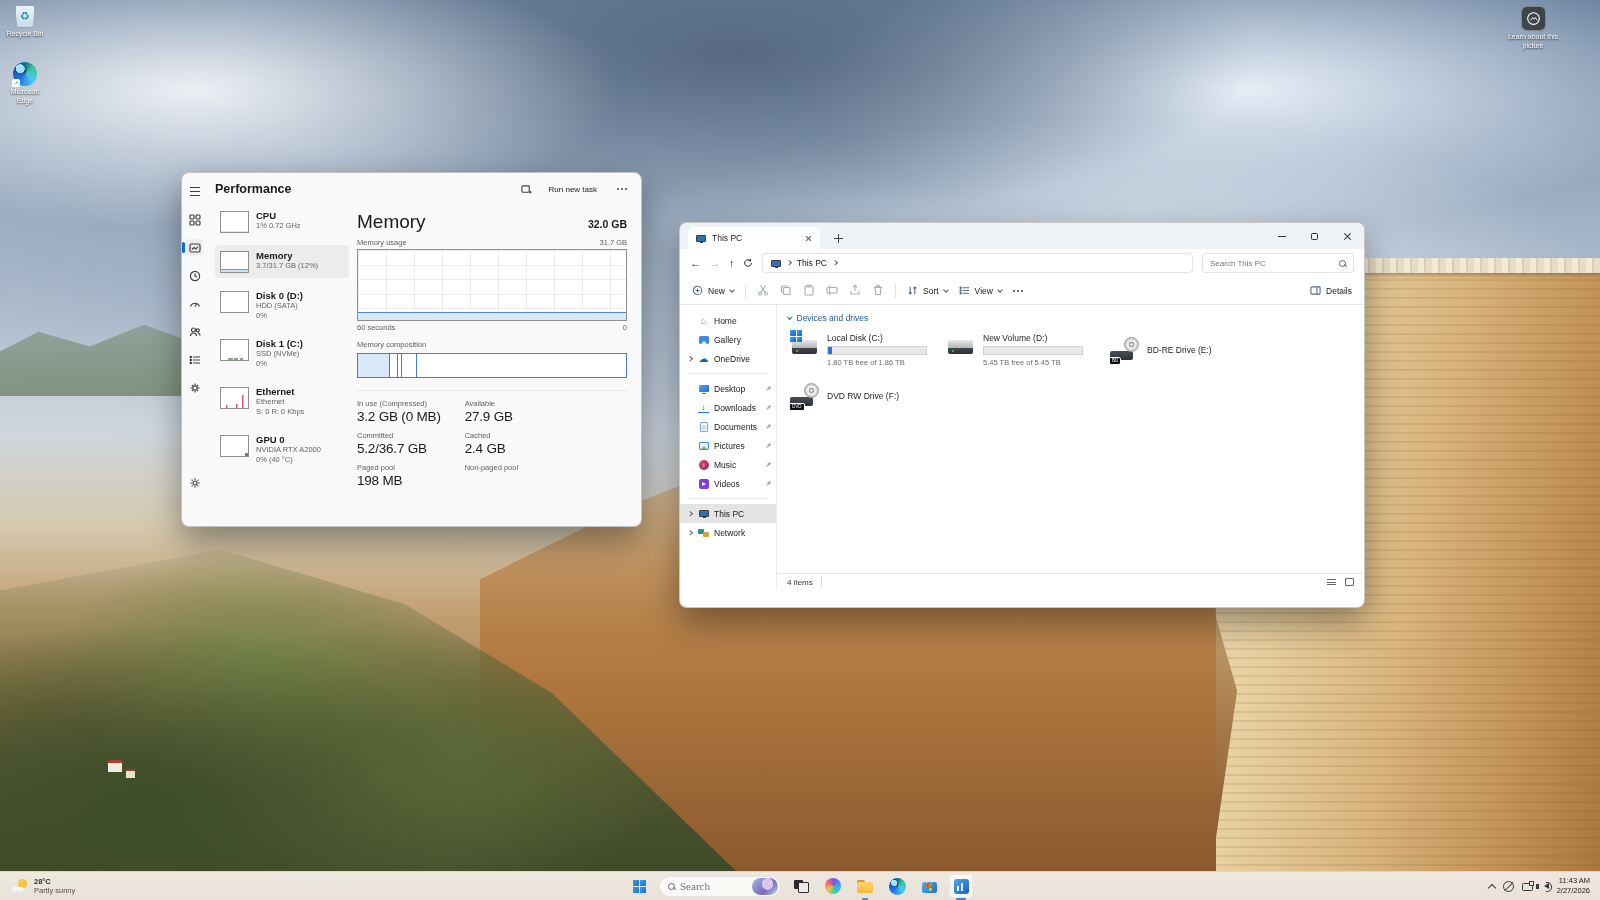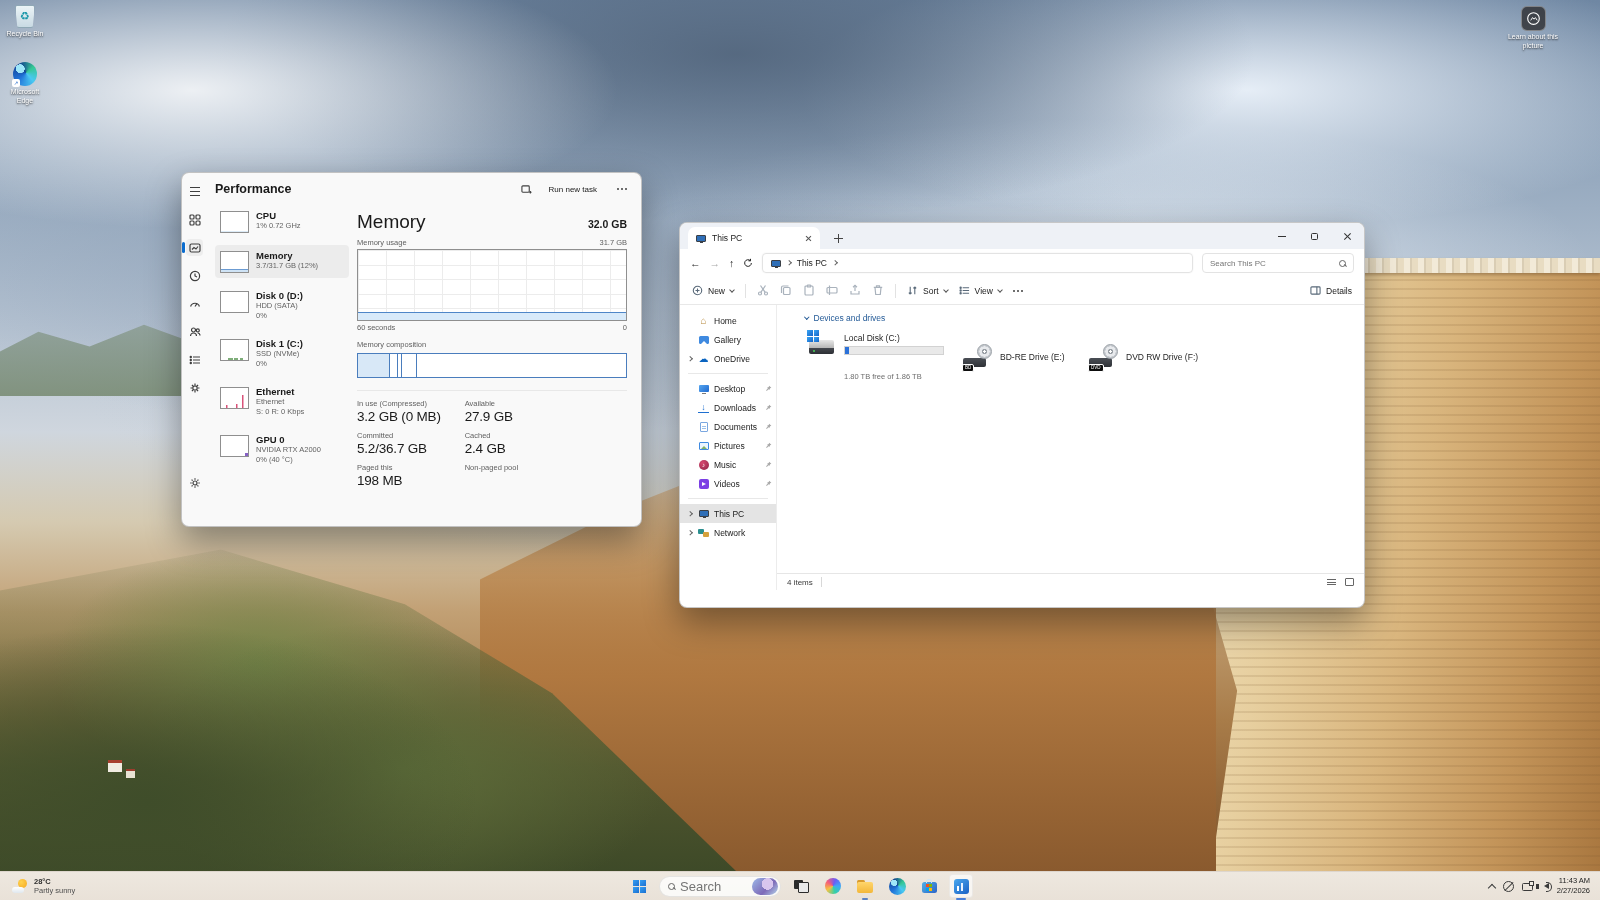--- a/index.html
+++ b/index.html
@@ -198,21 +198,21 @@
     border-right:4px solid transparent; border-bottom:4px solid #7fb069; }
   .si-mus { width:10px; height:10px; border-radius:50%; background:radial-gradient(circle at 35% 30%,#d6486f,#8e2446);
     color:#fff; font-size:6px; display:flex; align-items:center; justify-content:center; line-height:1; }
   .si-vid { width:10px; height:10px; border-radius:2px; background:#7b3fe4; display:flex; align-items:center; justify-content:center; }
   .si-vid::after { content:""; border-left:4px solid #fff; border-top:2.5px solid transparent; border-bottom:2.5px solid transparent; margin-left:1px; }
   .si-pc { width:10px; height:7px; background:#2f6fb8; border:1px solid #3a3f46; border-radius:1px; position:relative; }
   .si-pc::after { content:""; position:absolute; left:3px; bottom:-2px; width:3px; height:1.5px; background:#3a3f46; }
   .si-net { width:11px; height:8px; position:relative; }
   .si-net::before { content:""; position:absolute; left:0; top:0; width:6px; height:5px; background:#2a8f8f; border-radius:1px; }
   .si-net::after { content:""; position:absolute; right:0; bottom:0; width:6px; height:5px; background:#d5a13c; border-radius:1px; }
-  .ex-main { flex:1; border-left:1px solid #ececec; padding:8px 0 0 28px; position:relative; }
+  .ex-main { flex:1; border-left:1px solid #ececec; padding:8px 0 0 11px; position:relative; }
   .grp { display:flex; align-items:center; gap:5px; font-size:8.5px; color:#235a97; }
   .chd { width:3.5px; height:3.5px; border-right:1px solid #235a97; border-bottom:1px solid #235a97; transform:rotate(45deg); margin-top:-2px; }
   .tiles { margin-top:8px; display:flex; flex-wrap:wrap; width:520px; }
   .tile { display:flex; gap:7px; margin:0 6px 12px 0; padding:2px; align-items:flex-start; }
   .tile.centered { align-items:center; }
   .drv-ic { width:30px; height:26px; position:relative; flex:none; }
   .hddbody { position:absolute; left:2px; top:7px; width:25px; height:8px; border-radius:2px 2px 0 0;
     background:linear-gradient(180deg,#e8e8e8,#b6b6b6); }
   .hddface { position:absolute; left:2px; top:15px; width:25px; height:6px; border-radius:0 0 2px 2px;
     background:linear-gradient(180deg,#45484e,#2c2f34); }
@@ -222,21 +222,21 @@
   .winlogo i { display:block; background:linear-gradient(135deg,#37a5f5,#1663c7); }
   .disc { position:absolute; right:1px; top:0; width:15px; height:15px; border-radius:50%; border:.5px solid #9aa0a6;
     background:radial-gradient(circle,#fff 0 12%,#9aa0a6 13% 30%,#e8eaed 31% 55%,#c7cbd0 56% 75%,#f2f3f5 76% 100%); }
   .odtray { position:absolute; left:0; bottom:3px; width:23px; height:9px; border-radius:2px;
     background:linear-gradient(#4a4e55,#2e3136); }
   .badge { position:absolute; left:-1px; bottom:-2px; background:#0d0d0d; color:#fff; font-size:4.5px;
     padding:1px 2px; border-radius:2px; border:1px solid #fff; line-height:1; }
   .drv-name { font-size:8.5px; color:#1f1f1f; }
   .drv-bar { width:100px; height:9px; background:#e9e9e9; border:1px solid #d2d2d2; margin-top:3px; }
   .drv-used { height:100%; background:#2b71d9; }
-  .drv-detail { font-size:7.5px; color:#6d6d6d; margin-top:17px; }
+  .drv-detail { font-size:7.5px; color:#6d6d6d; margin-top:3px; }
   .ex-status { position:absolute; left:0; right:0; bottom:0; height:17px; border-top:1px solid #e6e6e6;
     display:flex; align-items:center; padding:0 10px; gap:8px; font-size:8px; color:#3a3a3a; background:#fff; }
   .st-div { width:1px; height:10px; background:#d8d8d8; }
   .st-right { margin-left:auto; display:flex; gap:9px; align-items:center; }
   .ic-lines { display:flex; flex-direction:column; gap:1.5px; }
   .ic-lines i { width:9px; height:1px; background:#666; display:block; }
   .ic-rect { width:9px; height:8px; border:1px solid #666; border-radius:1px; }
 
   
   .taskbar { position:fixed; left:0; right:0; bottom:0; height:29px; display:flex; align-items:center;
@@ -249,22 +249,22 @@
   .w-ic::after { content:""; position:absolute; left:0; bottom:0; width:12px; height:6px; border-radius:6px;
     background:linear-gradient(#ffffff,#dfe7ee); }
   .w-temp { font-size:7.5px; color:#2e2e2e; font-weight:700; line-height:1.3; }
   .w-desc { font-size:7.5px; color:#4f4f4f; line-height:1.2; }
   .tb-center { position:absolute; left:50%; transform:translateX(-50%); display:flex; align-items:center; gap:8px; height:100%; }
   .tb-ic { position:relative; height:24px; min-width:24px; display:flex; align-items:center; justify-content:center; border-radius:4px; }
   .startlogo { display:grid; grid-template-columns:6px 6px; grid-template-rows:6px 6px; gap:1px; }
   .startlogo i { display:block; background:linear-gradient(135deg,#35a0f4,#1b6fd0); }
   .srch { width:122px; height:21px; border-radius:11px; background:rgba(255,255,255,.8);
     border:1px solid rgba(0,0,0,.09); display:flex; align-items:center; gap:5px; padding:0 2px 0 8px; }
-  .srch input { border:none; outline:none; background:transparent; font-size:13px; color:#444; width:62px;
-    font-family:Liberation Sans, sans-serif; }
+  .srch input { border:none; outline:none; background:transparent; font-size:11px; color:#444; width:62px;
+    font-family:Liberation Serif, serif; }
   .srch-img { margin-left:auto; width:26px; height:17px; border-radius:9px;
     background:radial-gradient(circle at 60% 35%,#d8c6ee 0 30%,transparent 31%),
       linear-gradient(135deg,#9db9e8,#7d6ab8 60%,#b7d9ec); }
   .tv { position:relative; width:15px; height:13px; }
   .tv::before { content:""; position:absolute; left:0; top:0; width:9px; height:9px; background:#2b2b2b; border-radius:1px; }
   .tv::after { content:""; position:absolute; right:0; bottom:0; width:9px; height:9px; background:#e9e9e9;
     border:1px solid #2b2b2b; border-radius:1px; }
   .copilot { width:16px; height:16px; border-radius:50%;
     background:conic-gradient(from 20deg,#6a5cf5,#3fa9f5,#35d0a5,#f5c242,#f55c7a,#6a5cf5); }
   .folder { position:relative; width:16px; height:13px; }
@@ -505,21 +505,21 @@
                 </div>
               <div class="stat">
                   <div class="lb">Committed</div>
                 <div class="vl">5.2/36.7 GB</div>
                 </div>
               <div class="stat">
                   <div class="lb">Cached</div>
                 <div class="vl">2.4 GB</div>
                 </div>
               <div class="stat">
-                  <div class="lb">Paged this</div>
+                  <div class="lb">Paged pool</div>
                 <div class="vl">198 MB</div>
                 </div>
               <div class="stat">
                   <div class="lb">Non-paged pool</div>
                 </div>
             </div>
           </div>
         </div>
       </div>
     </div>
@@ -764,20 +764,34 @@
               </span>
           </div>
           <div>
             <div class="drv-name">Local Disk (C:)</div>
             <div class="drv-bar">
               <div class="drv-used" style="width: 4%;"></div>
             </div>
             <div class="drv-detail">1.80 TB free of 1.86 TB</div>
           </div>
         </div>
+        <div class="tile" style="width:158px">
+          <div class="drv-ic">
+            <span class="hddbody"></span>
+              <span class="hddface"></span>
+              <span class="led"></span>
+          </div>
+          <div>
+            <div class="drv-name">New Volume (D:)</div>
+            <div class="drv-bar">
+              <div class="drv-used" style="width: 0%;"></div>
+            </div>
+            <div class="drv-detail">5.45 TB free of 5.45 TB</div>
+          </div>
+        </div>
         <div class="tile centered" style="width:120px">
           <div class="drv-ic">
             <span class="odtray"></span>
               <span class="disc"></span>
             <span class="badge">BD</span>
           </div>
           <div class="drv-name">BD-RE Drive (E:)</div>
         </div>
         <div class="tile centered" style="width:150px">
           <div class="drv-ic">

